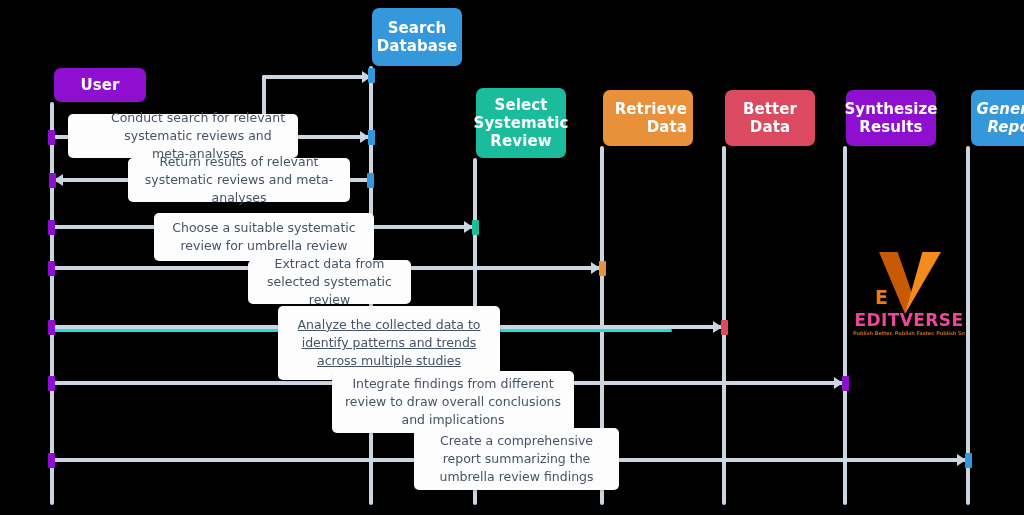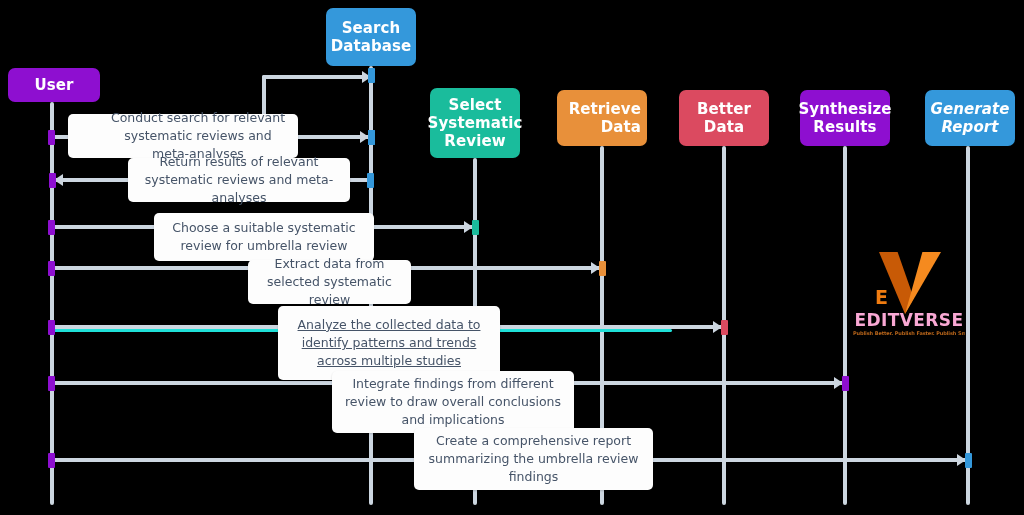--- a/index.html
+++ b/index.html
@@ -16,20 +16,21 @@
     border-radius:7px;
     display:flex;align-items:center;justify-content:center;
     text-align:center;
     color:#fff;
     font-size:15px;
     font-weight:700;
     line-height:1.22;
     padding:8px 6px;
     box-sizing:border-box;
     letter-spacing:.1px;
+    margin-left:46px;
   }
 
   
   .lifeline{
     position:absolute;
     width:4px;
     background:#ccd6e0;
     border-radius:2px;
   }
 
@@ -87,21 +88,21 @@
   #logo .vmark{
     position:absolute;left:24px;top:0px;width:66px;height:62px;
   }
   #logo .elet{
     position:absolute;left:22px;top:34px;
     font-size:19px;font-weight:700;color:#f07c10;
     font-family:"DejaVu Sans","Liberation Sans",sans-serif;
   }
   #logo .wordmark{
     position:absolute;left:0;top:58px;width:112px;
-    text-align:center;color:#f9a8d4;font-weight:700;
+    text-align:center;color:#ec4899;font-weight:700;
     font-size:17px;letter-spacing:.4px;
   }
   #logo .tagline{
     position:absolute;left:0;top:78px;width:112px;
     text-align:center;color:#b8651a;font-weight:700;
     font-size:5px;letter-spacing:-.1px;
     white-space:nowrap;overflow:hidden;
   }
 </style>
 </head>
@@ -181,21 +182,21 @@
     </div>
     <div class="msgbox" style="left: 248px; top: 260px; width: 163px; height: 44px;">
       <span>Extract data from selected systematic review</span>
     </div>
     <div class="msgbox" style="left: 278px; top: 306px; width: 222px; height: 74px; text-decoration: underline;">
       <span>Analyze the collected data to identify patterns and trends across multiple studies</span>
     </div>
     <div class="msgbox" style="left: 332px; top: 371px; width: 242px; height: 62px;">
       <span>Integrate findings from different review to draw overall conclusions and implications</span>
     </div>
-    <div class="msgbox" style="left: 414px; top: 428px; width: 239px; height: 62px;">
+    <div class="msgbox" style="left: 414px; top: 428px; width: 205px; height: 62px;">
       <span>Create a comprehensive report summarizing the umbrella review findings</span>
     </div>
     <div id="logo">
       <svg class="vmark" viewBox="0 0 100 100">
         <polygon points="0,0 30,0 56,74 42,100" fill="#c85a06"></polygon>
         <polygon points="100,0 70,0 42,100" fill="#f58a1f"></polygon>
       </svg>
       <div class="elet">E</div>
       <div class="wordmark">EDITVERSE</div>
       <div class="tagline">Publish Better. Publish Faster. Publish Smarter.</div>

